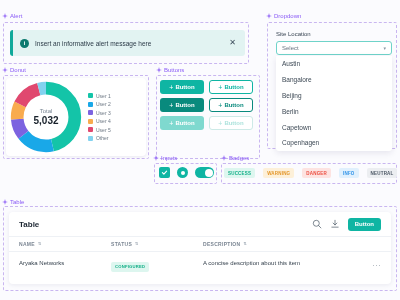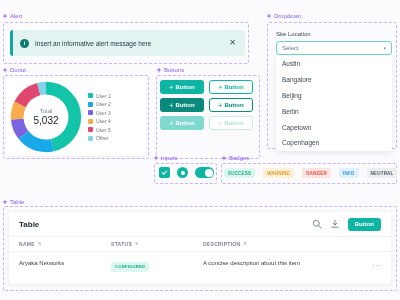--- a/index.html
+++ b/index.html
@@ -58,21 +58,21 @@
     display: flex; align-items: center;
   }
   .donut-wrap { position: relative; width: 76px; height: 76px; margin-left: 2px; flex:0 0 auto;}
   .donut-wrap svg { display:block; }
   .donut-center {
     position: absolute; left: 0; top: 0; width: 76px; height: 76px;
     display: flex; flex-direction: column;
     align-items: center; justify-content: center;
   }
   .donut-total-label { font-size: 6px; color: #7a8795; }
-  .donut-total-val { font-size: 10px; color: #17202a; font-weight: 400; margin-top:1px; }
+  .donut-total-val { font-size: 10px; color: #17202a; font-weight: 700; margin-top:1px; }
   .legend { margin-left: 4px; display: flex; flex-direction: column; gap: 2.5px; }
   .legend-row { display: flex; align-items: center; gap: 3px; }
   .legend-sw { width: 5px; height: 5px; border-radius: 1px; flex:0 0 auto; }
   .legend-txt { font-size: 5px; color: #6b7683; }
 
   
   .btn-grid {
     position: absolute; left: 160px; top: 80px;
     display: grid; grid-template-columns: 44px 44px;
     gap: 4px 5px;

